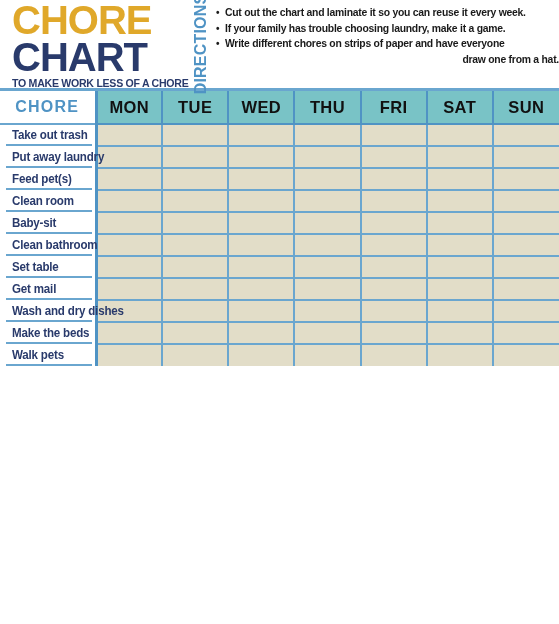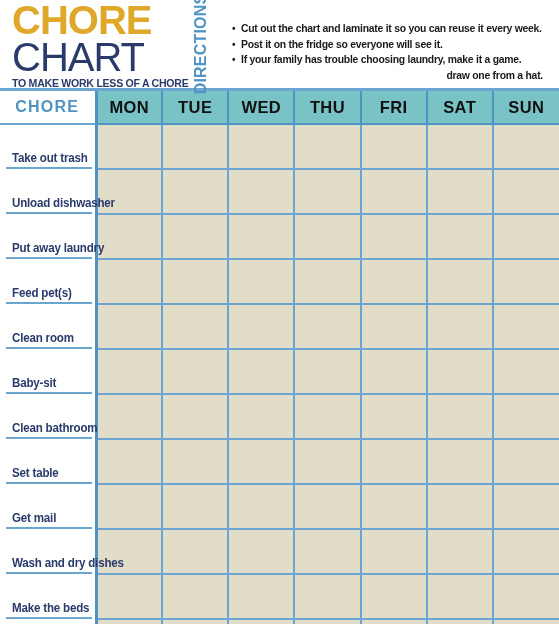--- a/index.html
+++ b/index.html
@@ -36,21 +36,21 @@
     font-size: 40px;
     line-height: 36px;
     letter-spacing: -1px;
     color: #e0a82a;
     margin: 0;
     padding: 0;
   }
 
   .title-chart {
     font-family: "Liberation Sans", sans-serif;
-    font-weight: normal;
+    font-weight: bold;
     font-size: 40px;
     line-height: 38px;
     letter-spacing: -1px;
     color: #293a6b;
     margin: 0;
     padding: 0;
   }
 
   .title-tagline {
     font-family: "Liberation Sans Narrow", "Liberation Sans", sans-serif;
@@ -90,21 +90,21 @@
     white-space: nowrap;
     font-family: "Liberation Sans Narrow", "Liberation Sans", sans-serif;
     font-weight: bold;
     font-size: 16px;
     letter-spacing: 0.2px;
     color: #4f93c4;
   }
 
   .directions-list {
     list-style: none;
-    margin: 16px;
+    margin: 0;
     padding: 3px 0 0 4px;
     flex: 1;
   }
   .directions-list li {
     font-family: "Liberation Sans Narrow", "Liberation Sans", sans-serif;
     font-weight: bold;
     font-size: 10.4px;
     line-height: 15.6px;
     color: #1a1a1a;
     white-space: nowrap;
@@ -167,21 +167,21 @@
     font-family: "Liberation Sans Narrow", "Liberation Sans", sans-serif;
     font-weight: bold;
     font-size: 16.5px;
     letter-spacing: 0.4px;
     border-right: 2px solid #4f93c4;
     border-bottom: 2px solid #4f93c4;
   }
   th.day-head:last-child { border-right: none; }
 
   
-  .chart-table tbody tr { height: 45px; }
+  .chart-table tbody tr { height: 22px; }
 
   td.chore-cell {
     background: #ffffff;
     padding: 0 0 0 12px;
     vertical-align: bottom;
     border-right: 3px solid #4f93c4;
     position: relative;
   }
   .chore-label {
     font-family: "Liberation Sans Narrow", "Liberation Sans", sans-serif;
@@ -226,22 +226,22 @@
     <div class="title-chart">CHART</div>
     <div class="title-tagline">TO MAKE WORK LESS OF A CHORE</div>
   </div>
 
   <div class="directions-area">
     <div class="directions-vertical">
       <span>DIRECTIONS</span>
     </div>
     <ul class="directions-list">
       <li>Cut out the chart and laminate it so you can reuse it every week.</li>
-      <li>Post it on the fridge so everyone will see it.</li>
       <li>If your family has trouble choosing laundry, make it a game.</li>
+      <li>Write different chores on strips of paper and have everyone</li>
       <li class="cont">draw one from a hat.</li>
     </ul>
   </div>
 
 </div>
 
 <div class="top-divider"></div>
 
 <table class="chart-table">
   <colgroup>
@@ -274,32 +274,20 @@
         <td class="day-cell"></td>
         <td class="day-cell"></td>
         <td class="day-cell"></td>
         <td class="day-cell"></td>
         <td class="day-cell"></td>
         <td class="day-cell"></td>
         <td class="day-cell"></td>
       </tr>
       <tr>
         <td class="chore-cell">
-          <span class="chore-label">Unload dishwasher</span>
-        </td>
-        <td class="day-cell"></td>
-        <td class="day-cell"></td>
-        <td class="day-cell"></td>
-        <td class="day-cell"></td>
-        <td class="day-cell"></td>
-        <td class="day-cell"></td>
-        <td class="day-cell"></td>
-      </tr>
-      <tr>
-        <td class="chore-cell">
           <span class="chore-label">Put away laundry</span>
         </td>
         <td class="day-cell"></td>
         <td class="day-cell"></td>
         <td class="day-cell"></td>
         <td class="day-cell"></td>
         <td class="day-cell"></td>
         <td class="day-cell"></td>
         <td class="day-cell"></td>
       </tr>

